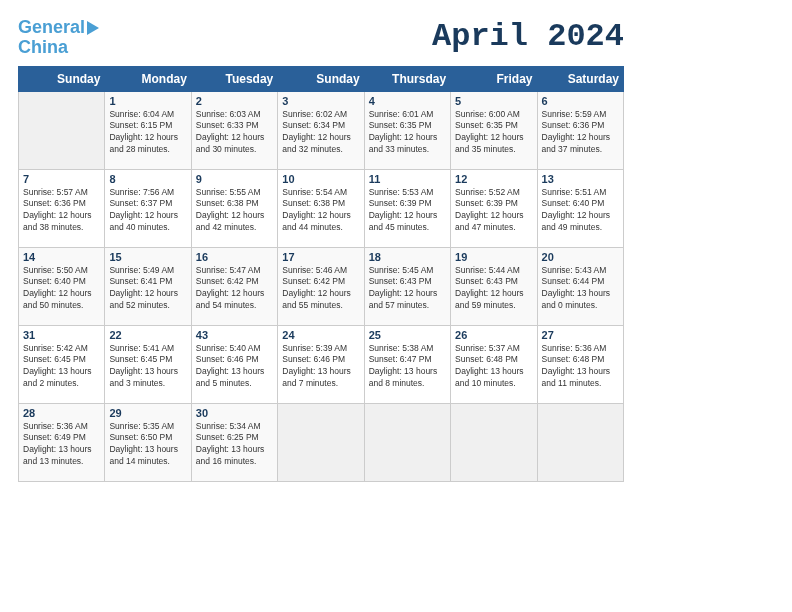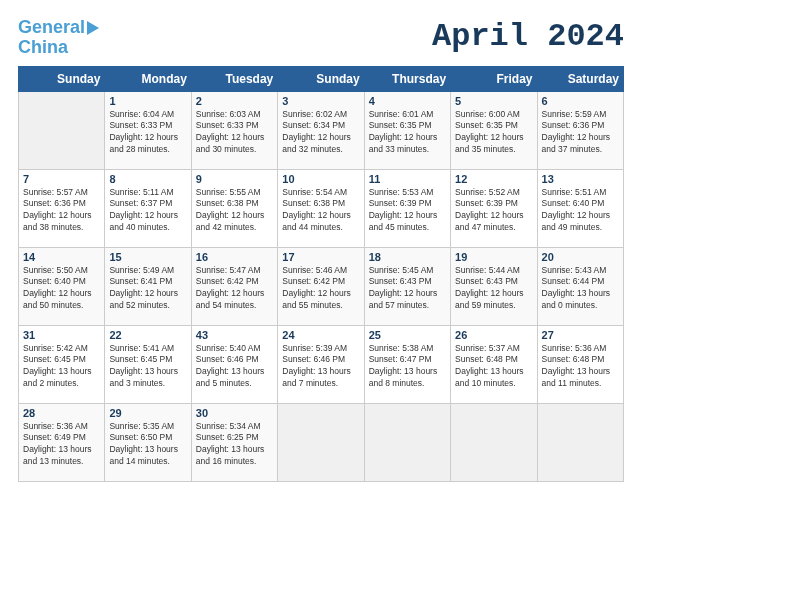--- a/index.html
+++ b/index.html
@@ -131,21 +131,21 @@
           <th>Friday</th>
           <th>Saturday</th>
         </tr>
     </thead>
     <tbody id="calendar-body">
     <tr>
           <td class="empty-cell"></td>
           <td>
             <span class="day-num">1</span>
             <div class="cell-info">Sunrise: 6:04 AM
-Sunset: 6:33 PM
+Sunset: 6:15 PM
 Daylight: 12 hours
 and 28 minutes.</div>
           </td>
           <td>
             <span class="day-num">2</span>
             <div class="cell-info">Sunrise: 6:03 AM
 Sunset: 6:33 PM
 Daylight: 12 hours
 and 30 minutes.</div>
           </td>
@@ -181,21 +181,21 @@
         <tr>
           <td>
             <span class="day-num">7</span>
             <div class="cell-info">Sunrise: 5:57 AM
 Sunset: 6:36 PM
 Daylight: 12 hours
 and 38 minutes.</div>
           </td>
           <td>
             <span class="day-num">8</span>
-            <div class="cell-info">Sunrise: 5:11 AM
+            <div class="cell-info">Sunrise: 7:56 AM
 Sunset: 6:37 PM
 Daylight: 12 hours
 and 40 minutes.</div>
           </td>
           <td>
             <span class="day-num">9</span>
             <div class="cell-info">Sunrise: 5:55 AM
 Sunset: 6:38 PM
 Daylight: 12 hours
 and 42 minutes.</div>

